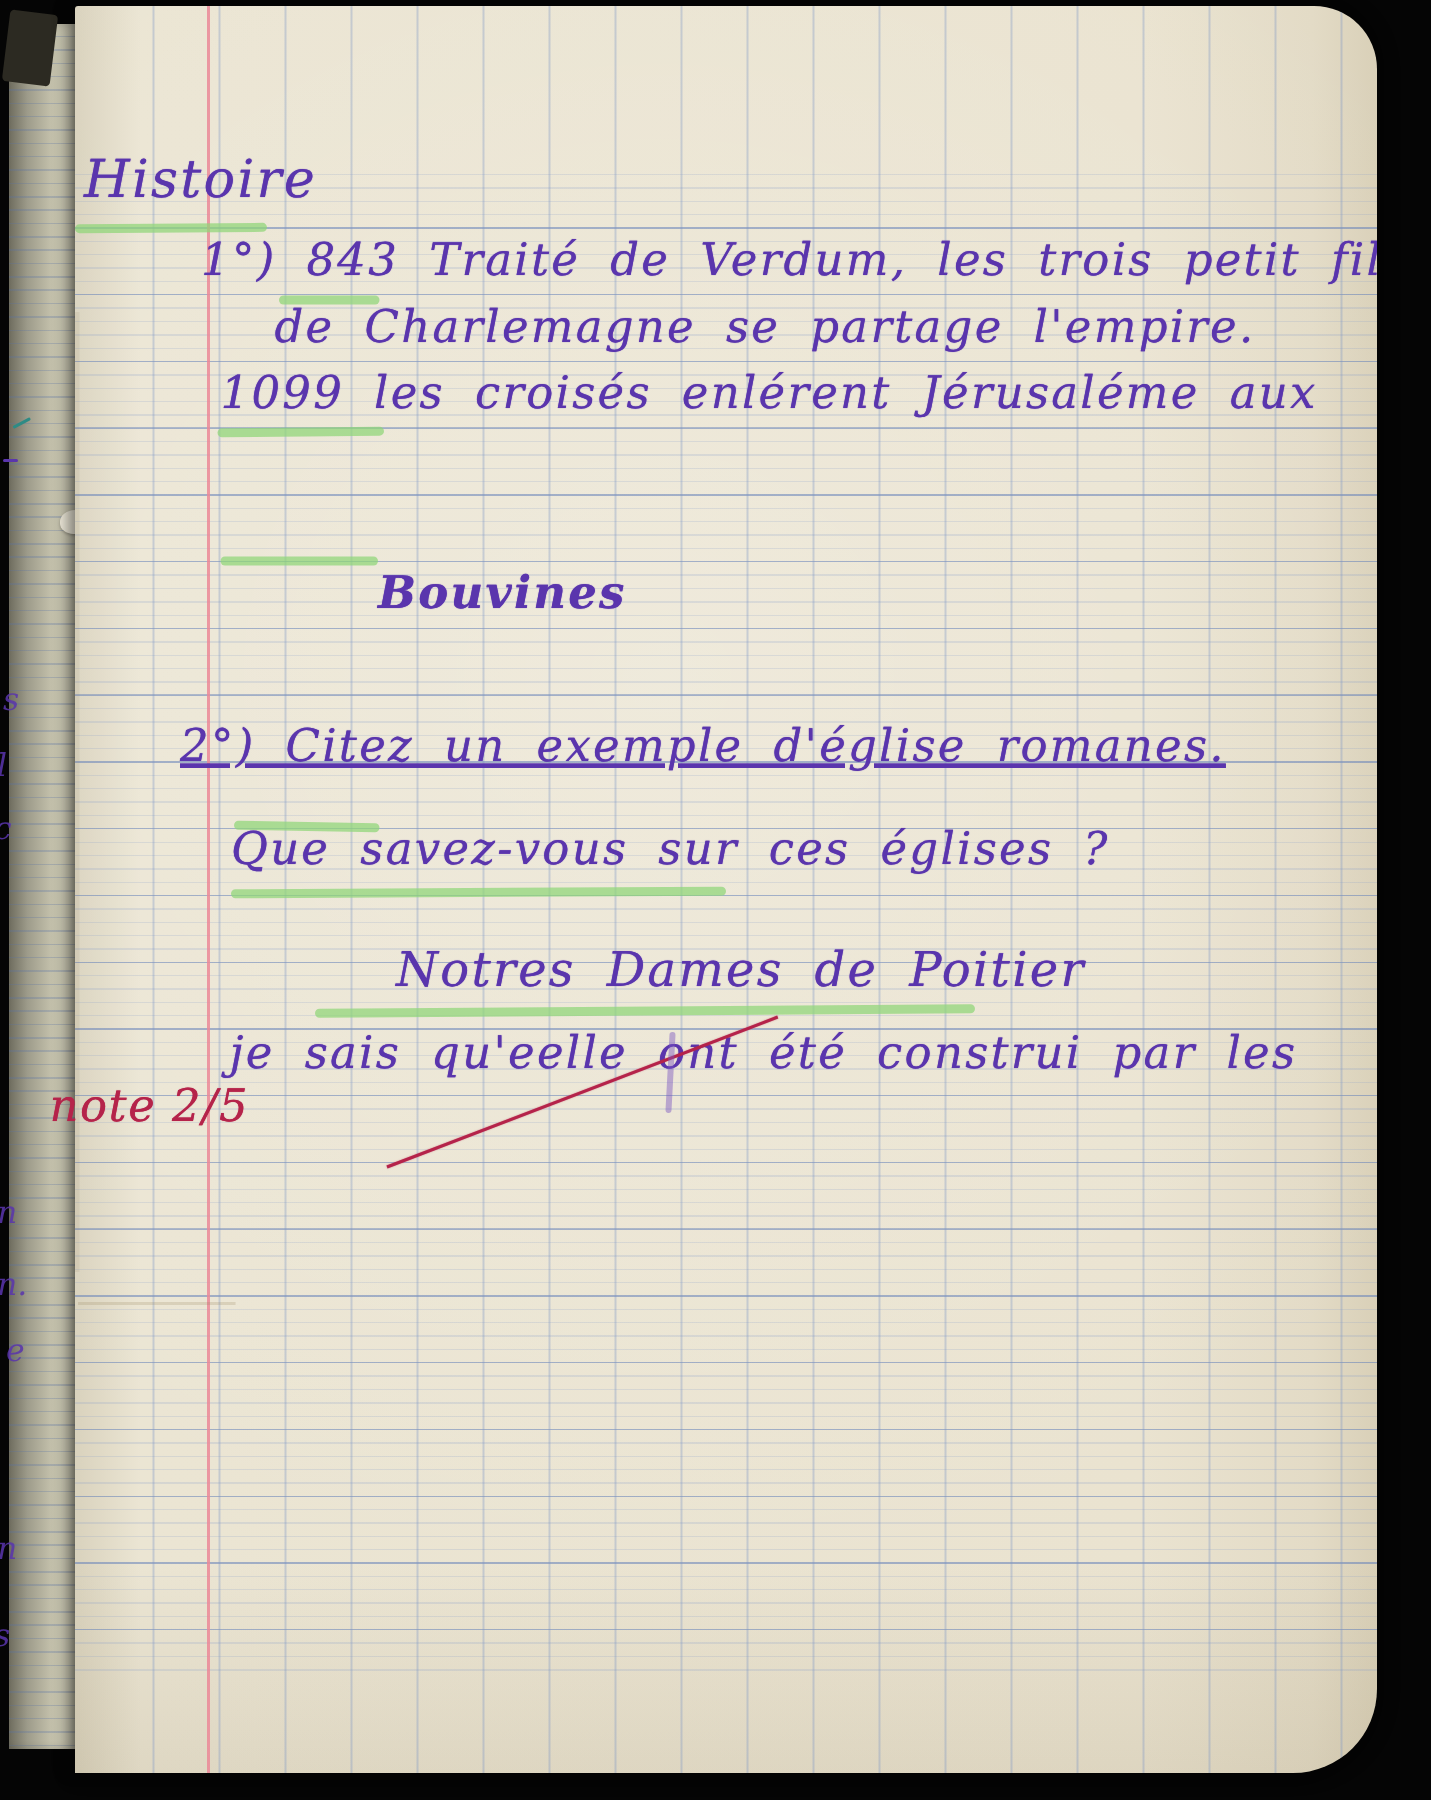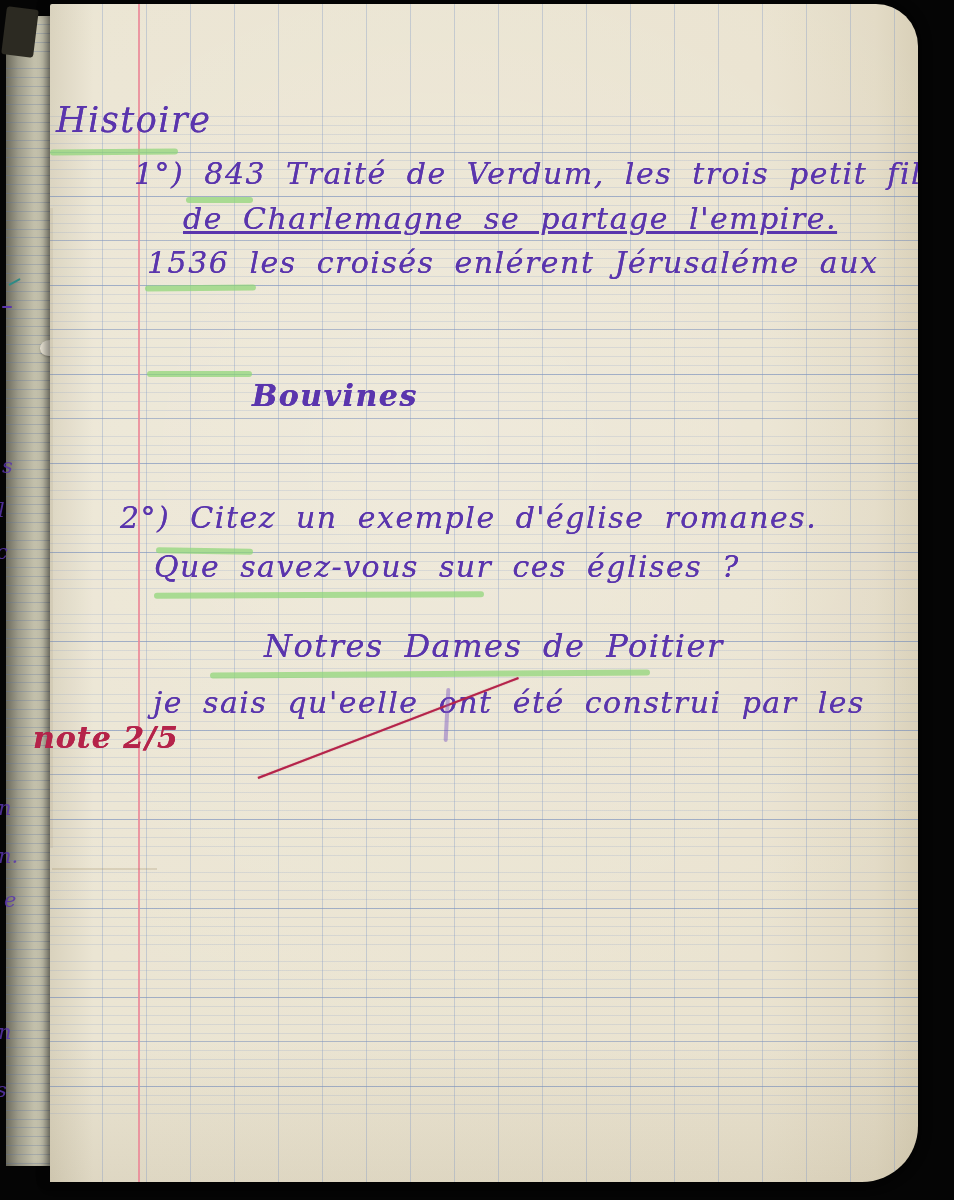--- a/index.html
+++ b/index.html
@@ -111,27 +111,27 @@
     <div class="hl" style="left:0;top:145px;width:128px;transform:rotate(-.4deg);"></div>
     <div class="hl" style="left:136px;top:193px;width:67px;"></div>
     <div class="hl" style="left:95px;top:281px;width:111px;transform:rotate(-.6deg);"></div>
     <div class="hl" style="left:97px;top:367px;width:105px;"></div>
     <div class="hl" style="left:106px;top:544px;width:97px;transform:rotate(1deg);"></div>
     <div class="hl" style="left:104px;top:588px;width:330px;transform:rotate(-.3deg);"></div>
     <div class="hl" style="left:160px;top:667px;width:440px;transform:rotate(-.4deg);"></div>
 
     <div class="hw hw-title" style="left:6px;top:96px;">Histoire</div>
     <div class="hw" style="left:84px;top:152px;">1°) 843  Traité de Verdum, les trois petit fils</div>
-    <div class="hw" style="left:133px;top:197px;text-decoration:underline;">de Charlemagne se partage l'empire.</div>
-    <div class="hw" style="left:97px;top:241px;">1536 les croisés enlérent Jérusaléme aux</div>
+    <div class="hw" style="left:133px;top:197px;">de Charlemagne se partage l'empire.</div>
+    <div class="hw" style="left:97px;top:241px;">1099 les croisés enlérent Jérusaléme aux</div>
     <div class="hw" style="left:202px;top:374px;font-weight:bold;">Bouvines</div>
-    <div class="hw" style="left:70px;top:496px;">2°)  Citez un exemple d'église romanes.</div>
+    <div class="hw" style="left:70px;top:476px;text-decoration:underline;">2°)  Citez un exemple d'église romanes.</div>
     <div class="hw" style="left:104px;top:545px;">Que savez-vous sur ces églises ?</div>
     <div class="hw hw-big" style="left:166px;top:623px;margin-left:48px;">Notres Dames de Poitier</div>
     <div class="hw" style="left:103px;top:681px;">je sais qu'eelle ont été construi par les</div>
 
     <div class="strike" style="left:208px;top:773px;width:279px;transform:rotate(-21deg);"></div>
     <div class="smudge" style="left:395px;top:684px;height:54px;transform:rotate(3deg);"></div>
   </div>
 
-  <div class="hw-red" style="left:33px;top:720px;font-weight:bold;">note 2/5</div>
+  <div class="hw-red" style="left:33px;top:720px;">note 2/5</div>
 
 </div>
 
 </body></html>

